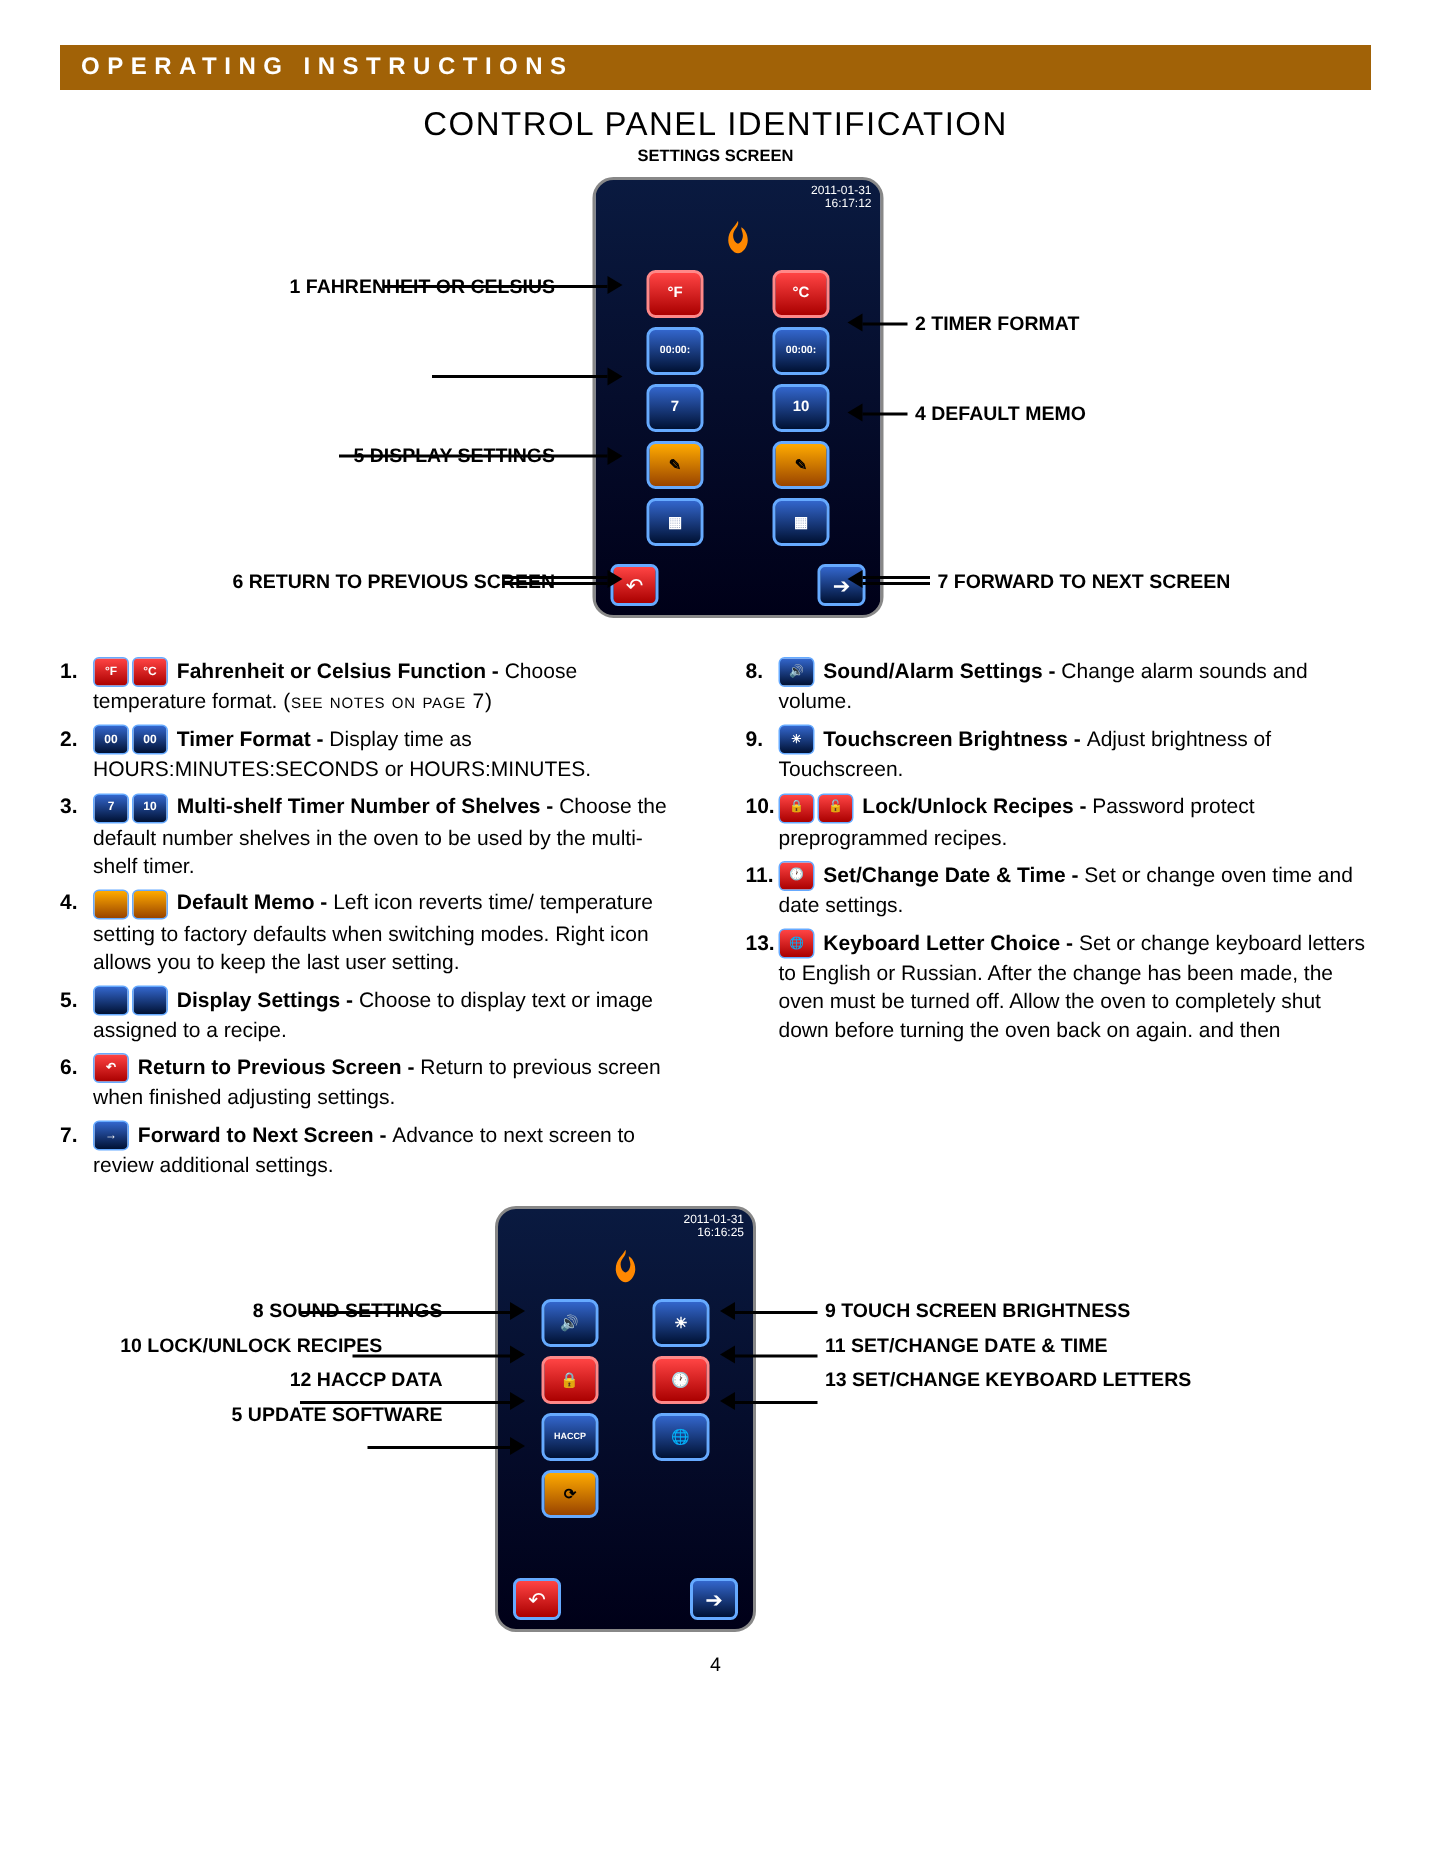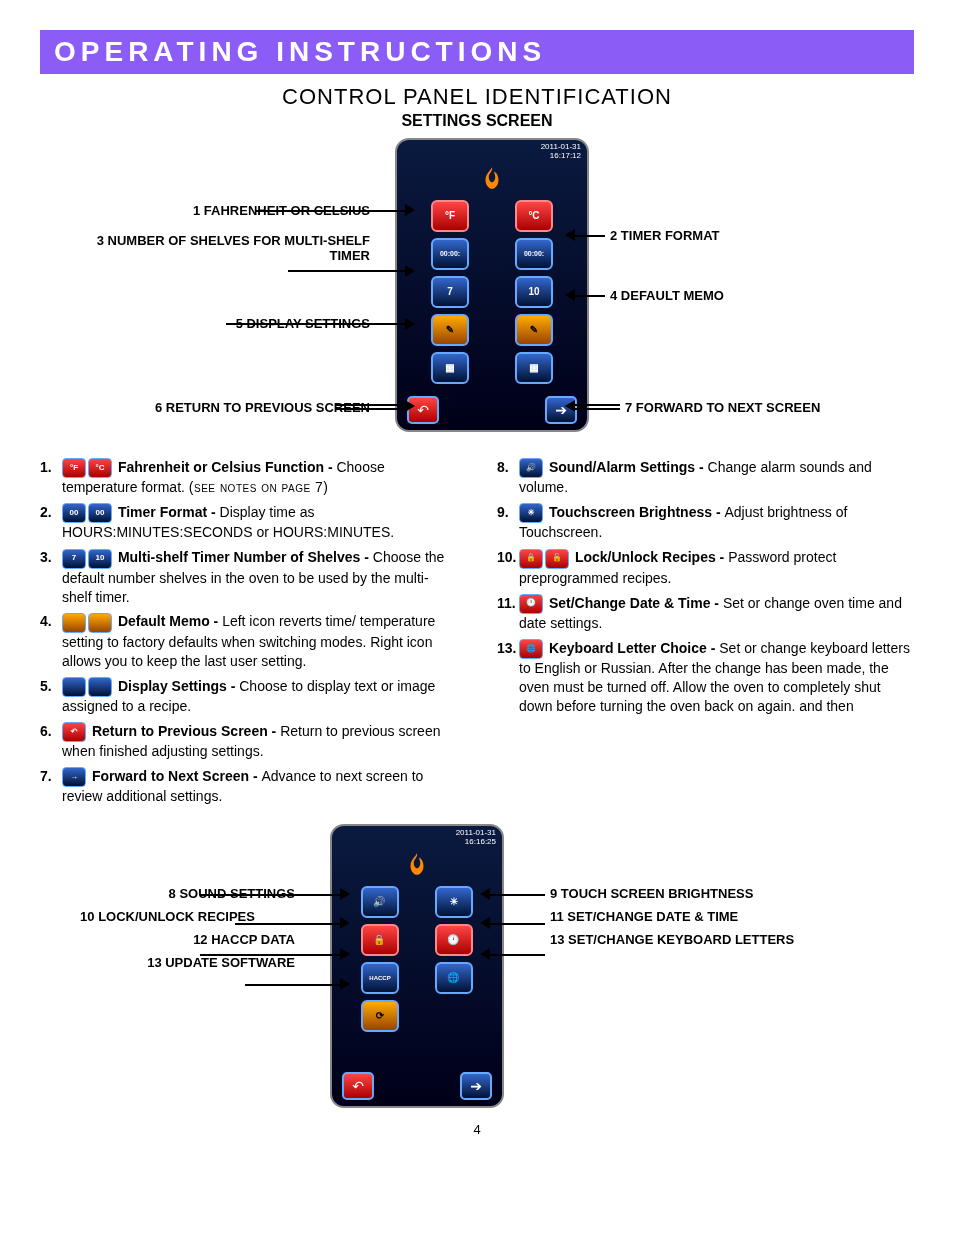--- a/index.html
+++ b/index.html
@@ -5,38 +5,38 @@
   body {
     font-family: Arial, Helvetica, sans-serif;
     margin: 0;
     padding: 30px 40px;
     font-size: 14px;
     color: #000;
     background: #fff;
     width: 874px;
   }
   .black-bar {
-    background: #8b5cf6;
+    background: #a16207;
     color: #fff;
     font-weight: 900;
     letter-spacing: 5px;
-    font-size: 28px;
+    font-size: 16px;
     padding: 6px 14px;
     margin-bottom: 10px;
   }
   .main-title {
     text-align: center;
     font-size: 22px;
     font-weight: 400;
     letter-spacing: 1px;
     margin: 6px 0 0 0;
   }
   .sub-title {
     text-align: center;
-    font-size: 16px;
+    font-size: 11px;
     font-weight: bold;
     margin: 2px 0 8px 0;
   }
   .diagram {
     position: relative;
     height: 300px;
     margin-bottom: 20px;
   }
   .phone {
     position: absolute;
@@ -184,21 +184,20 @@
     <div class="nav-row">
       <span class="nav-btn ic-red">↶</span>
       <span class="nav-btn ic-blue">➔</span>
     </div>
   </div>
 
   <div class="label" style="left:30px; top:65px; width:300px; text-align:right">1 FAHRENHEIT OR CELSIUS</div>
   <div class="line" style="left:215px; top:72px; width:150px"></div>
     <div class="arrow-head-r" style="left:365px; top:66px"></div>
 
-  <div class="label" style="left:30px; top:95px; width:300px; text-align:right">3 NUMBER OF SHELVES FOR MULTI-SHELF TIMER</div>
   <div class="line" style="left:248px; top:132px; width:117px"></div>
     <div class="arrow-head-r" style="left:365px; top:127px"></div>
 
   <div class="label" style="left:30px; top:178px; width:300px; text-align:right">5 DISPLAY SETTINGS</div>
   <div class="line" style="left:186px; top:185px; width:179px"></div>
     <div class="arrow-head-r" style="left:365px; top:180px"></div>
 
   <div class="label" style="left:30px; top:262px; width:300px; text-align:right">6 RETURN TO PREVIOUS SCREEN</div>
   <div class="line" style="left:295px; top:266px; width:70px"></div>
     <div class="line" style="left:295px; top:270px; width:70px"></div>
@@ -301,21 +300,21 @@
 
   <div class="label" style="left:0; top:62px; width:255px; text-align:right">8 SOUND SETTINGS</div>
   <div class="line" style="left:160px; top:70px; width:140px"></div>
     <div class="arrow-head-r" style="left:300px; top:64px"></div>
   <div class="label" style="left:0; top:85px; width:255px; text-align:center">10 LOCK/UNLOCK RECIPES</div>
   <div class="line" style="left:195px; top:99px; width:105px"></div>
     <div class="arrow-head-r" style="left:300px; top:93px"></div>
   <div class="label" style="left:0; top:108px; width:255px; text-align:right">12 HACCP DATA</div>
   <div class="line" style="left:160px; top:130px; width:140px"></div>
     <div class="arrow-head-r" style="left:300px; top:124px"></div>
-  <div class="label" style="left:0; top:131px; width:255px; text-align:right">13 UPDATE SOFTWARE</div>
+  <div class="label" style="left:0; top:131px; width:255px; text-align:right">5 UPDATE SOFTWARE</div>
   <div class="line" style="left:205px; top:160px; width:95px"></div>
     <div class="arrow-head-r" style="left:300px; top:154px"></div>
 
   <div class="label" style="left:510px; top:62px">9 TOUCH SCREEN BRIGHTNESS</div>
   <div class="line" style="left:450px; top:70px; width:55px"></div>
     <div class="arrow-head-l" style="left:440px; top:64px"></div>
   <div class="label" style="left:510px; top:85px">11 SET/CHANGE DATE &amp; TIME</div>
   <div class="line" style="left:450px; top:99px; width:55px"></div>
     <div class="arrow-head-l" style="left:440px; top:93px"></div>
   <div class="label" style="left:510px; top:108px">13 SET/CHANGE KEYBOARD LETTERS</div>

